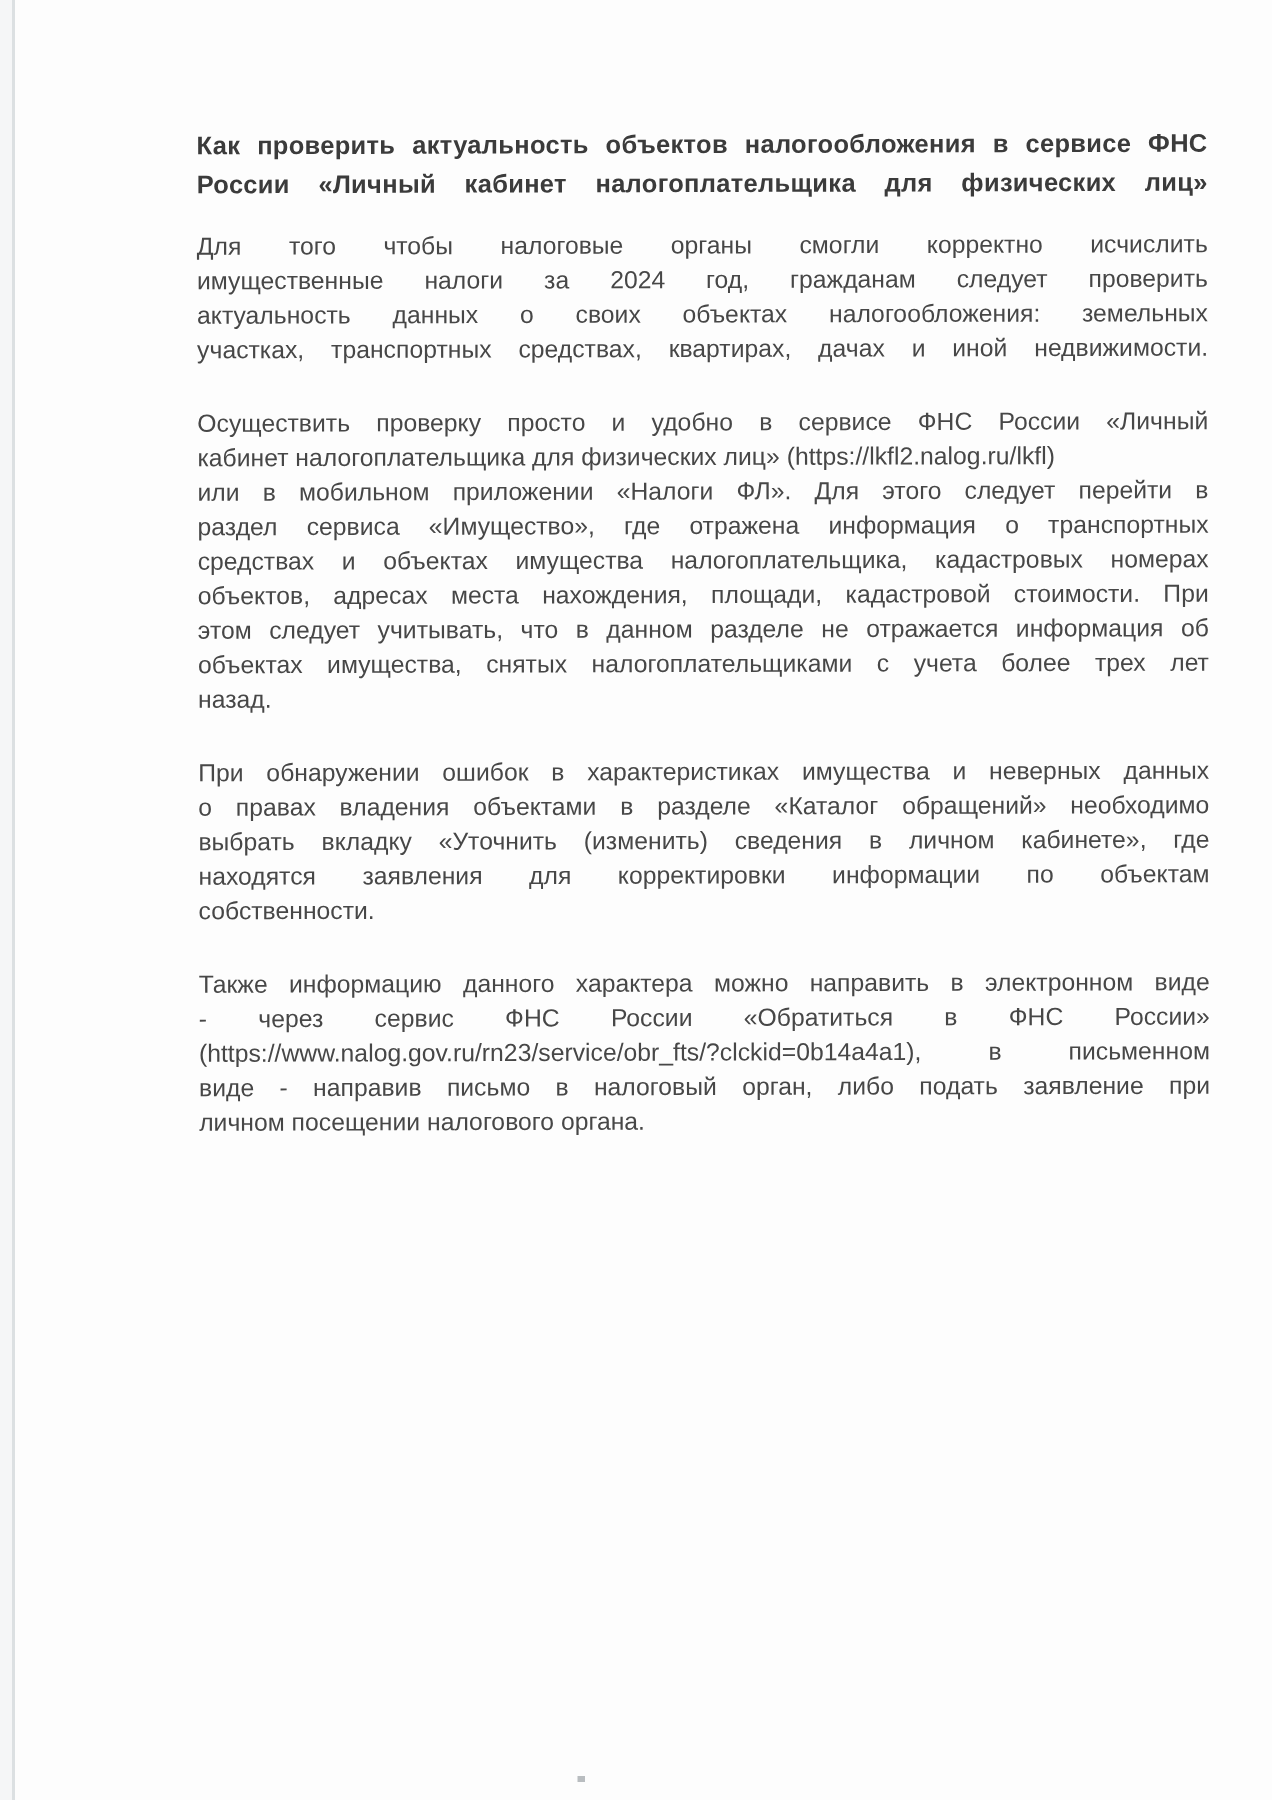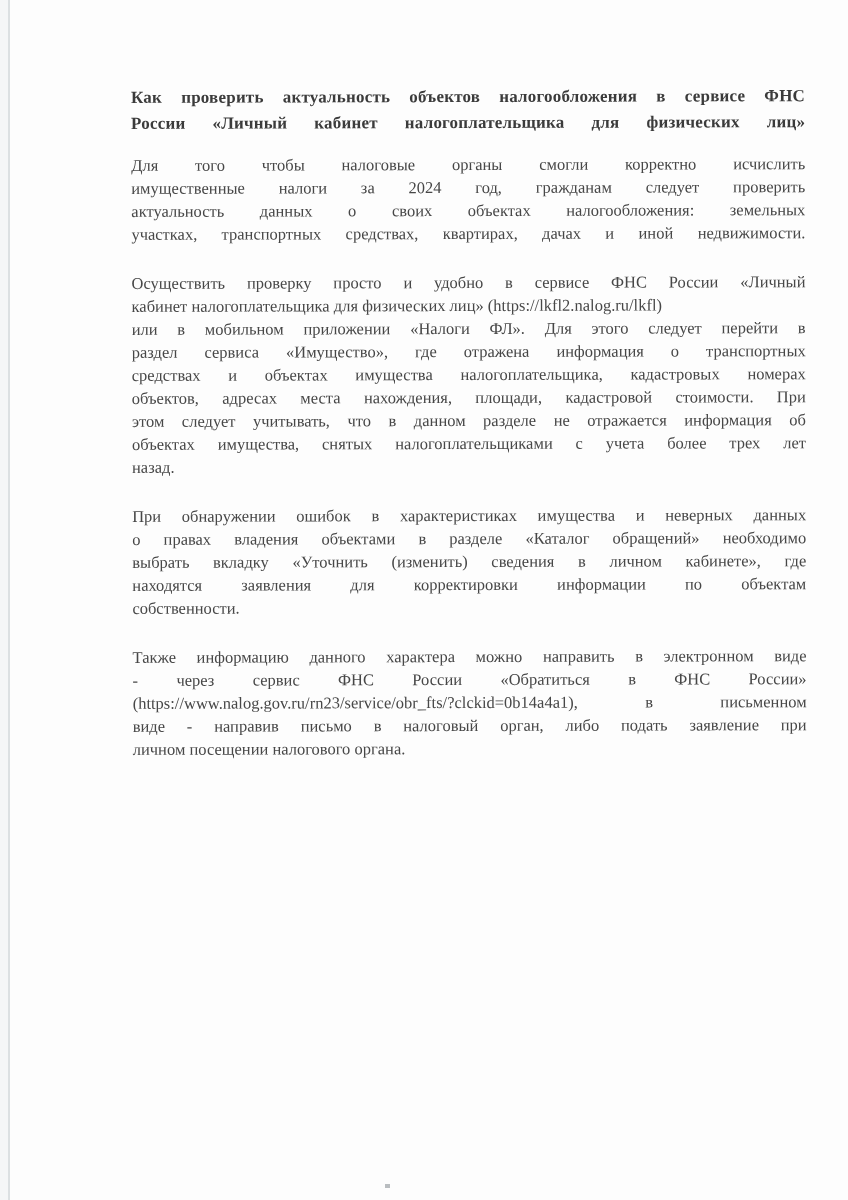--- a/index.html
+++ b/index.html
@@ -6,21 +6,21 @@
     margin: 0;
     padding: 0;
     background: #ffffff;
   }
   .page {
     position: relative;
     width: 848px;
     height: 1200px;
     background: #fdfdfd;
     overflow: hidden;
-    font-family: Liberation Serif, serif;
+    font-family: Liberation Sans, sans-serif;
   }
   
   .scan-edge-strip {
     position: absolute;
     left: 0; top: 0;
     width: 8px; height: 1200px;
     background: #f5f6f7;
   }
   .scan-edge-line {
     position: absolute;

